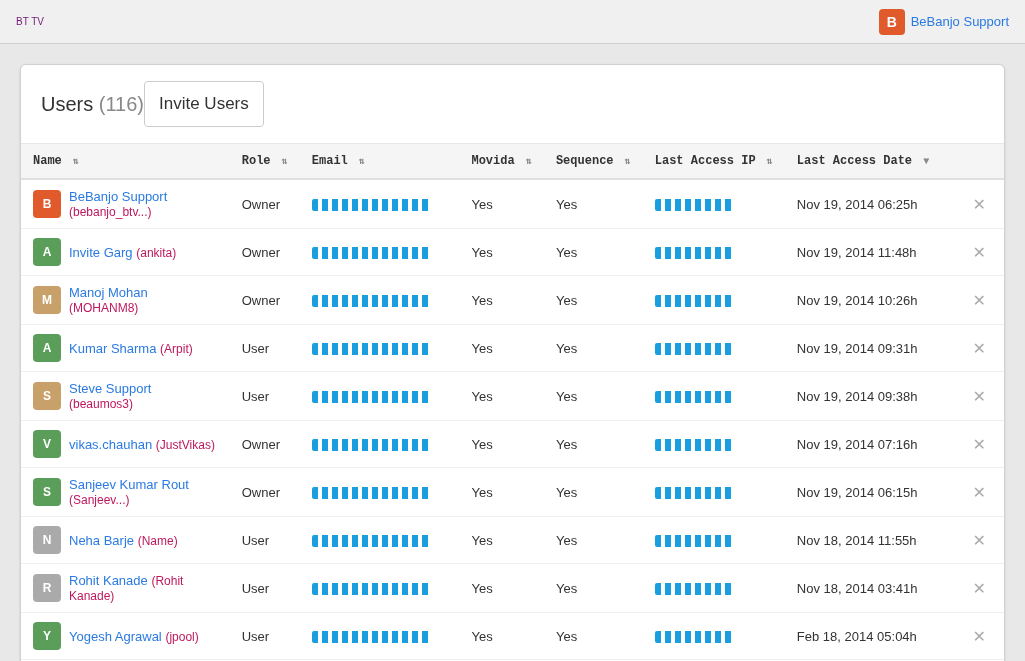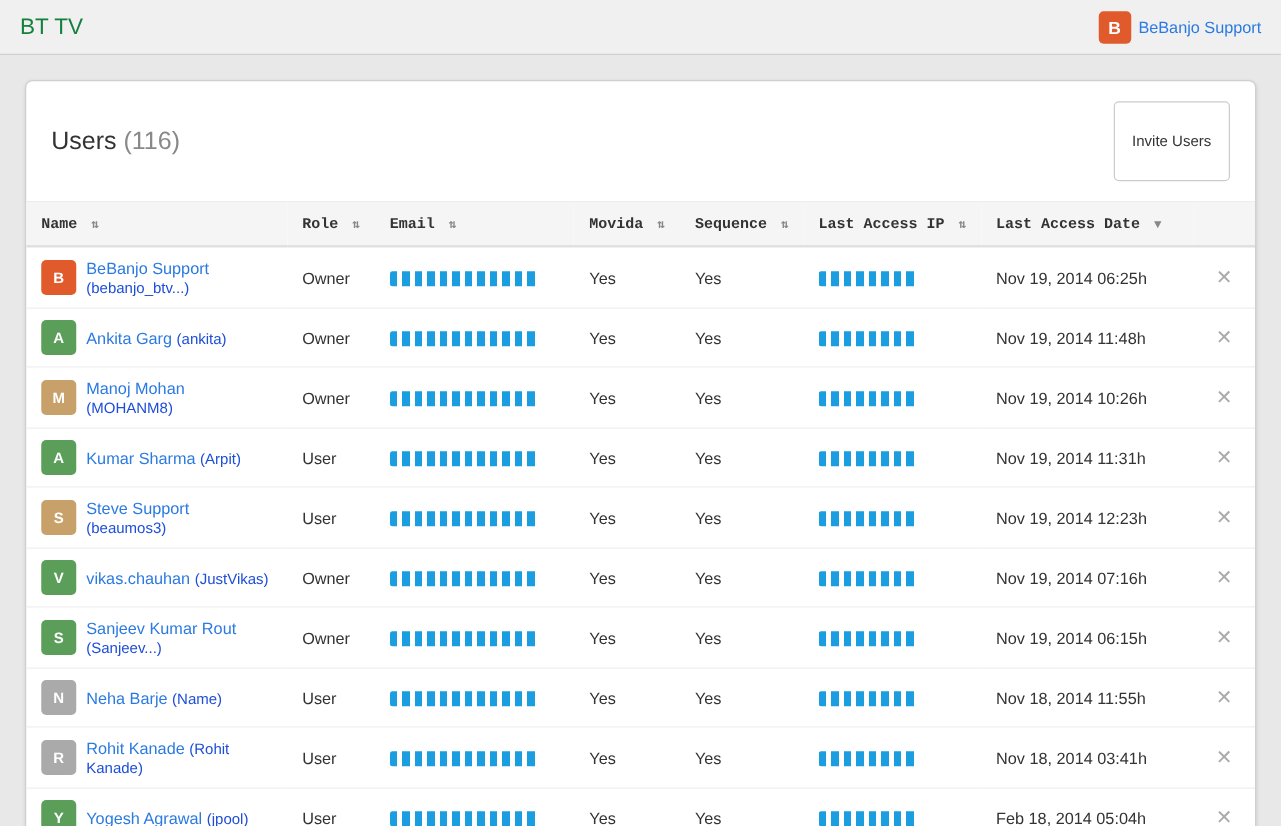--- a/index.html
+++ b/index.html
@@ -12,23 +12,23 @@
     .topbar {
       background: #f0f0f0;
       border-bottom: 1px solid #d0d0d0;
       height: 44px;
       display: flex;
       align-items: center;
       padding: 0 16px;
       justify-content: space-between;
     }
     .topbar-title {
-      font-size: 18px;
+      font-size: 10px;
       font-weight: 500;
-      color: #15803d;
+      color: #701a75;
     }
     .topbar-support {
       display: flex;
       align-items: center;
       gap: 6px;
     }
     .support-icon {
       width: 26px;
       height: 26px;
       background: #e05a2b;
@@ -52,39 +52,39 @@
       border-radius: 6px;
       border: 1px solid #d0d0d0;
       box-shadow: 0 1px 3px rgba(0,0,0,0.1);
       overflow: hidden;
     }
 
     .page-header {
       padding: 16px 20px;
       display: flex;
       align-items: center;
-      justify-content: space-between;
+      justify-content: flex-start;
       border-bottom: 1px solid #e8e8e8;
     }
     .page-title {
       font-size: 20px;
       font-weight: 400;
       color: #333;
     }
     .page-title .count {
       color: #888;
       font-weight: 300;
     }
     .invite-btn {
-      padding: 24px 14px;
+      padding: 12px 14px;
       background: white;
       border: 1px solid #ccc;
       border-radius: 4px;
       cursor: pointer;
-      font-size: 12px;
+      font-size: 17px;
       color: #333;
     }
 
     table {
       width: 100%;
       border-collapse: collapse;
     }
     thead tr {
       background: #f5f5f5;
       border-bottom: 2px solid #e0e0e0;
@@ -136,21 +136,21 @@
     .avatar.tan { background: #c8a06a; }
     .avatar.gray { background: #aaa; }
     .avatar.purple { background: #8b5cf6; }
 
     .user-link {
       color: #2a7ae2;
       text-decoration: none;
       font-size: 13px;
     }
     .username-secondary {
-      color: #1d4ed8;
+      color: #be185d;
       font-size: 12px;
     }
 
     .email-redacted {
       display: inline-block;
       width: 120px;
       height: 12px;
       background: repeating-linear-gradient(
         90deg,
         #1a9ee0 0px,
@@ -262,21 +262,21 @@
           <td class="col-sequence">Yes</td>
           <td class="col-ip"><span class="ip-redacted"></span></td>
           <td class="col-date">Nov 19, 2014 06:25h</td>
           <td class="col-action"><button class="delete-btn">✕</button></td>
         </tr>
         <tr>
           <td class="col-name">
     <div class="name-cell">
       <div class="avatar green">A</div>
       <div>
-        <a href="#" class="user-link">Ankita Garg</a>
+        <a href="#" class="user-link">Invite Garg</a>
         <span class="username-secondary"> (ankita)</span>
       </div>
     </div>
   </td>
           <td class="col-role">Owner</td>
           <td class="col-email"><span class="email-redacted"></span></td>
           <td class="col-movida">Yes</td>
           <td class="col-sequence">Yes</td>
           <td class="col-ip"><span class="ip-redacted"></span></td>
           <td class="col-date">Nov 19, 2014 11:48h</td>
@@ -308,39 +308,39 @@
         <a href="#" class="user-link">Kumar Sharma</a>
         <span class="username-secondary"> (Arpit)</span>
       </div>
     </div>
   </td>
           <td class="col-role">User</td>
           <td class="col-email"><span class="email-redacted"></span></td>
           <td class="col-movida">Yes</td>
           <td class="col-sequence">Yes</td>
           <td class="col-ip"><span class="ip-redacted"></span></td>
-          <td class="col-date">Nov 19, 2014 11:31h</td>
+          <td class="col-date">Nov 19, 2014 09:31h</td>
           <td class="col-action"><button class="delete-btn">✕</button></td>
         </tr>
         <tr>
           <td class="col-name">
     <div class="name-cell">
       <div class="avatar tan">S</div>
       <div>
         <a href="#" class="user-link">Steve Support</a>
         <span class="username-secondary"> (beaumos3)</span>
       </div>
     </div>
   </td>
           <td class="col-role">User</td>
           <td class="col-email"><span class="email-redacted"></span></td>
           <td class="col-movida">Yes</td>
           <td class="col-sequence">Yes</td>
           <td class="col-ip"><span class="ip-redacted"></span></td>
-          <td class="col-date">Nov 19, 2014 12:23h</td>
+          <td class="col-date">Nov 19, 2014 09:38h</td>
           <td class="col-action"><button class="delete-btn">✕</button></td>
         </tr>
         <tr>
           <td class="col-name">
     <div class="name-cell">
       <div class="avatar green">V</div>
       <div>
         <a href="#" class="user-link">vikas.chauhan</a>
         <span class="username-secondary"> (JustVikas)</span>
       </div>

